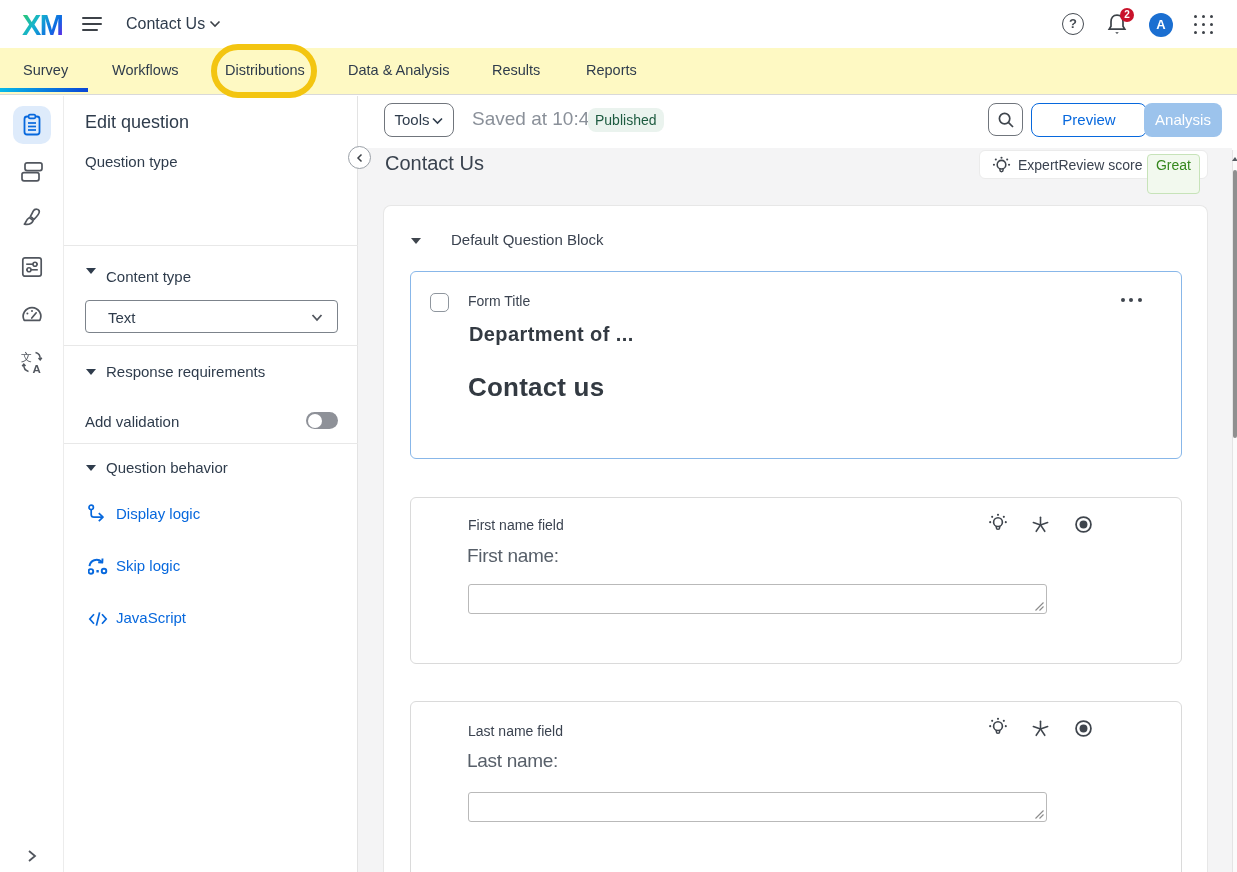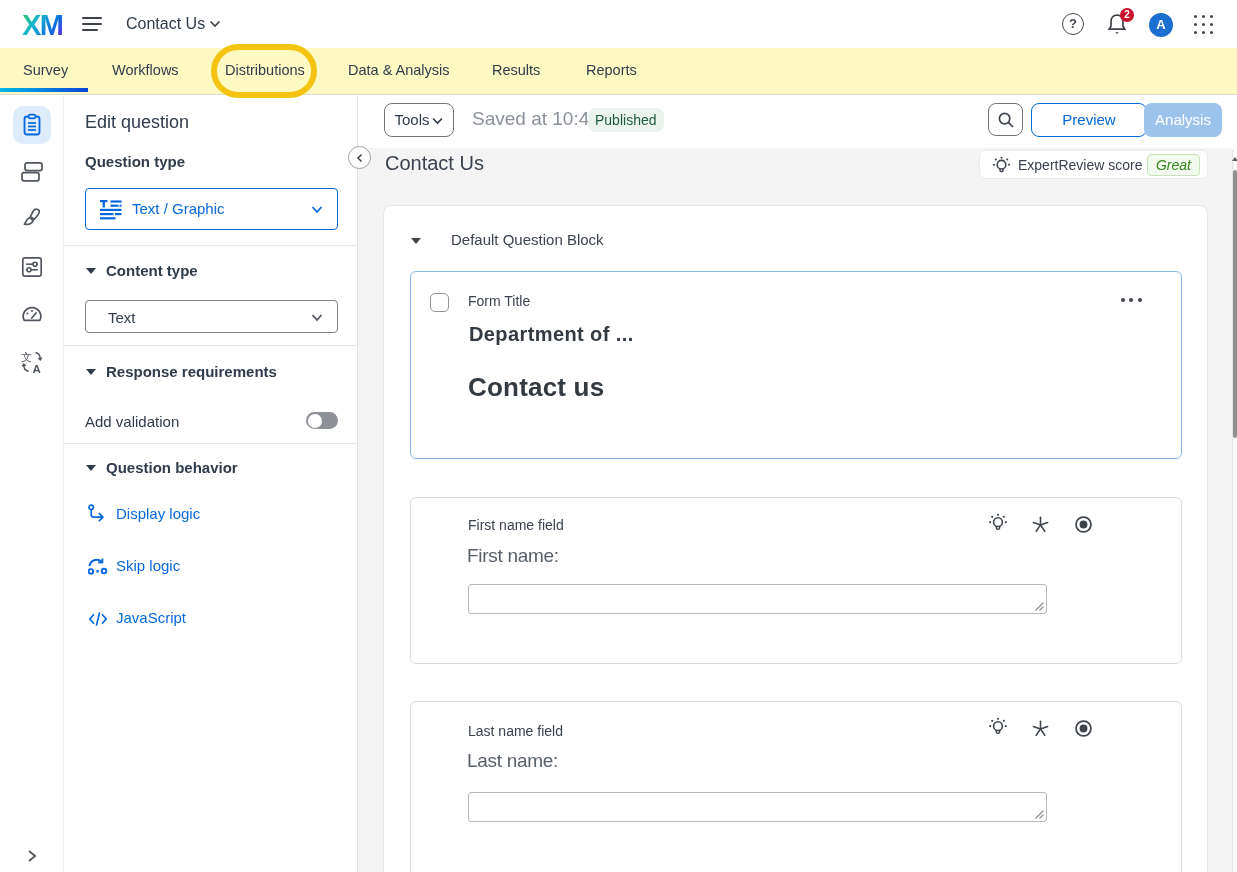--- a/index.html
+++ b/index.html
@@ -32,21 +32,21 @@
 
 
 .rail { position:absolute; left:0; top:96px; width:64px; height:776px; background:#fff; border-right:1px solid #ECECEC; }
 .railsel { position:absolute; width:38px; height:38px; background:#DEEBFB; border-radius:10px; }
 .railic { position:absolute; left:20px; width:24px; height:24px; }
 .railmore { position:absolute; left:25px; top:753px; width:14px; height:14px; }
 
 
 .panel { position:absolute; left:64px; top:96px; width:294px; height:776px; background:#fff; border-right:1px solid #E3E3E3; }
 .panel h1 { font-weight:normal; font-size:18px; color:#2F3C4C; position:absolute; left:21px; top:16px; }
-.lblb { position:absolute; font-size:15px; font-weight:bold; color:#2F3C4C; }
+.lblb { position:absolute; font-size:15px; font-weight:normal; color:#2F3C4C; }
 .tri { position:absolute; width:0; height:0; border-left:5.5px solid transparent; border-right:5.5px solid transparent; border-top:6.5px solid #2F3C4C; }
 .dd { position:absolute; left:21px; width:253px; background:#fff; border-radius:4px; }
 .dd-blue { top:92px; height:42px; border:1px solid #0768DD; }
 .dd-gray { top:204px; height:33px; border:1px solid #7C838B; }
 .ddtext { position:absolute; font-size:15px; }
 .chev { position:absolute; width:12px; height:12px; }
 .divider { position:absolute; left:0; width:294px; height:1px; background:#E8E8E8; }
 .toggle { position:absolute; left:242px; top:316px; width:32px; height:17px; background:#8E9198; border-radius:9px; }
 .toggle i { position:absolute; left:1.5px; top:1.5px; width:14px; height:14px; background:#fff; border-radius:50%; display:block; }
 .blink { position:absolute; left:52px; font-size:15px; color:#0768DD; }
@@ -59,21 +59,21 @@
 .saved { position:absolute; left:114px; top:12px; font-size:19px; color:#8A9099; }
 .pubbadge { position:absolute; left:230px; top:12px; height:24px; padding:0 7px; background:#EAF3EE; border-radius:8px; color:#1D5B40; font-size:14px; line-height:24px; }
 .searchb { left:630px; top:7px; width:35px; height:33px; border:1px solid #70757C; }
 .preview { left:673px; top:7px; width:116px; height:34px; border:1px solid #0768DD; color:#0768DD; line-height:32px; }
 .publish { left:786px; top:7px; width:78px; height:34px; background:#9CC3EC; color:#fff; line-height:34px; }
 
 .content { position:absolute; left:358px; top:148px; width:874px; height:724px; background:#F4F4F5; }
 .h2 { position:absolute; left:27px; top:4px; font-size:20px; color:#39424E; font-weight:normal; }
 .chip { position:absolute; left:621px; top:2px; width:229px; height:29px; background:#fff; border:1px solid #EBEBEB; border-radius:6px; }
 .chip span { position:absolute; left:38px; top:6px; font-size:14px; color:#3B4350; }
-.great { position:absolute; right:7px; top:3px; height:22px; padding:0 8px; background:#F2F9EE; border:1px solid #C7E3B9; border-radius:4px; color:#35871D; font-size:14px; line-height:21px;font-style:italic; }
+.great { position:absolute; right:7px; top:3px; height:40px; padding:0 8px; background:#F2F9EE; border:1px solid #C7E3B9; border-radius:4px; color:#35871D; font-size:14px; line-height:21px; }
 
 .canvas { position:absolute; left:25px; top:57px; width:825px; height:667px; background:#fff; border:1px solid #E7E7E7; border-bottom:none; border-radius:8px 8px 0 0; overflow:hidden; }
 .blocktri { position:absolute; left:27px; top:32px; border-left:5.5px solid transparent; border-right:5.5px solid transparent; border-top:6.5px solid #3F454D; }
 .blocktitle { position:absolute; left:67px; top:25px; font-size:15px; color:#3B4350; }
 .card { position:absolute; left:26px; width:772px; background:#fff; border-radius:6px; }
 .card.sel { top:65px; height:188px; border:1.5px solid #88B7E9; }
 .card.c1 { top:291px; height:167px; border:1px solid #DADADA; }
 .card.c2 { top:495px; height:210px; border:1px solid #DADADA; }
 .cbx { position:absolute; left:19px; top:21px; width:19px; height:19px; border:1.5px solid #8F969E; border-radius:5px; }
 .fieldlbl { position:absolute; left:57px; top:21px; font-size:14px; color:#3B4350; }
@@ -175,42 +175,23 @@
     <path d="M5.5 16 L3.8 14.2 L2.2 16.2" fill="none" stroke="#51565E" stroke-width="1.5"></path>
   </svg>
   <svg class="railmore" viewBox="0 0 14 14">
       <path d="M4 2 L10 7 L4 12" fill="none" stroke="#51565E" stroke-width="1.8"></path>
     </svg>
 </div>
 
 <div class="panel">
   <h1>Edit question</h1>
   <div class="lblb" style="left:21px; top:57px">Question type</div>
-  <div class="dd dd-blue">
-    <svg class="abs" style="left:14px;top:11px" width="22" height="20" viewBox="0 0 22 20">
-      <g fill="#0768DD">
-        <rect x="0" y="0" width="7.5" height="2.2"></rect>
-          <rect x="2.6" y="0" width="2.3" height="7.5"></rect>
-        <rect x="10.5" y="0.4" width="11" height="2.2"></rect>
-        <rect x="10.5" y="4.6" width="8" height="2.2"></rect>
-          <rect x="19.5" y="4.6" width="2" height="2.2"></rect>
-        <rect x="0" y="8.8" width="21.5" height="2.2"></rect>
-        <rect x="0" y="13" width="13.5" height="2.2"></rect>
-          <rect x="15" y="13" width="6.5" height="2.2"></rect>
-        <rect x="0" y="17.2" width="15.5" height="2.2"></rect>
-      </g>
-    </svg>
-    <span class="ddtext" style="left:46px; top:11px; color:#0768DD">Text / Graphic</span>
-    <svg class="chev" style="right:14px; top:15px" viewBox="0 0 12 12">
-        <path d="M1.5 3 L6 8 L10.5 3" fill="none" stroke="#0768DD" stroke-width="1.8"></path>
-      </svg>
-  </div>
   <div class="divider" style="top:149px"></div>
   <div class="tri" style="left:22px; top:172px"></div>
-  <div class="lblb" style="left:42px; top:166px">Content type</div>
+  <div class="lblb" style="left:42px; top:172px">Content type</div>
   <div class="dd dd-gray">
     <span class="ddtext" style="left:22px; top:8px; color:#2F3C4C">Text</span>
     <svg class="chev" style="right:14px; top:11px" viewBox="0 0 12 12">
         <path d="M1.5 3 L6 8 L10.5 3" fill="none" stroke="#51565E" stroke-width="1.8"></path>
       </svg>
   </div>
   <div class="divider" style="top:249px"></div>
   <div class="tri" style="left:22px; top:273px"></div>
   <div class="lblb" style="left:42px; top:267px">Response requirements</div>
   <div style="position:absolute; left:21px; top:317px; font-size:15px; color:#2F3C4C">Add validation</div>

